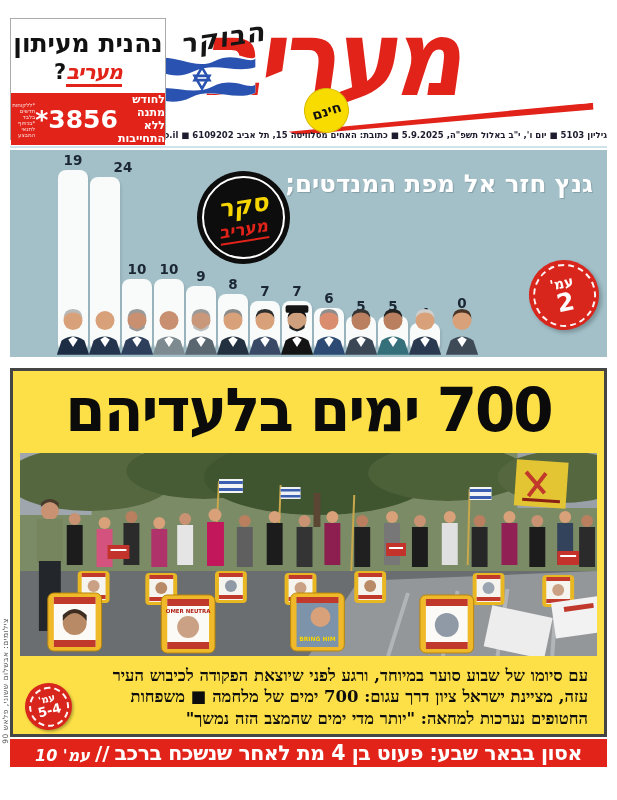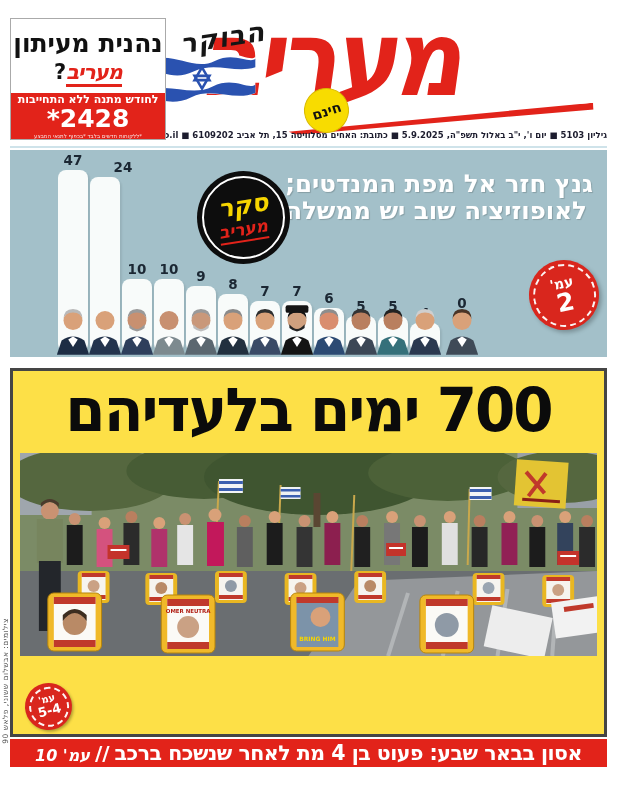--- a/index.html
+++ b/index.html
@@ -23,28 +23,28 @@
   .sep-line { position:absolute; left:10px; top:146px; width:597px; height:2px; background:#cfe3ea; }
 
   
   .ad-box { position:absolute; left:10px; top:18px; width:156px; height:122px; background:#fff;
     border:1px solid #aaa; display:flex; flex-direction:column; }
   .ad-top { flex:0 0 74px; display:flex; flex-direction:column; align-items:center; justify-content:center; gap:2px; }
   .ad-line1 { font-size:25px; font-weight:bold; color:#111; }
   .ad-line2 { font-size:21px; font-weight:bold; }
   .ad-brand { color:#e2231a; font-style:italic; border-bottom:3px solid #e2231a; letter-spacing:-1px; }
   .ad-q { color:#111; }
-  .ad-bottom { flex:1; background:#e2231a; color:#fff; display:flex; flex-direction:column; align-items:center; justify-content:center; }
+  .ad-bottom { flex:1; background:#e2231a; color:#fff; display:flex; align-items:center; justify-content:center; }
   .ad-offer { font-size:11px; font-weight:bold; }
   .ad-phone { font-size:25px; font-weight:bold; line-height:1; direction:ltr; }
   .ad-terms { font-size:5.5px; margin-top:2px; opacity:.85; }
 
   
   .poll { position:absolute; left:10px; top:150px; width:597px; height:207px; background:#a3c0c9; overflow:visible; }
-  .poll-headline { position:absolute; right:14px; top:20px; text-align:left; color:#fff; font-weight:bold;
+  .poll-headline { position:absolute; right:14px; top:20px; text-align:right; color:#fff; font-weight:bold;
     font-size:24.5px; line-height:1.12; text-shadow:1px 1px 1px rgba(0,0,0,.18); }
   .poll-badge { position:absolute; left:187px; top:21px; width:93px; height:93px; border-radius:50%; background:#0d0d0d; }
   .poll-badge-ring { position:absolute; inset:5px; border:2.5px solid #fff; border-radius:50%;
     display:flex; flex-direction:column; align-items:center; justify-content:center; }
   .poll-badge-l1 { color:#f6d500; font-size:25px; font-weight:bold; font-style:italic; transform:rotate(-9deg); line-height:1; }
   .poll-badge-l2 { color:#e2231a; font-size:17px; font-weight:bold; font-style:italic; transform:rotate(-9deg);
     border-bottom:2.5px solid #e2231a; line-height:1.15; margin-top:2px; }
   .bar { position:absolute; width:30px; background:#f8fbfa; border-radius:8px;
     box-shadow:2px 2px 2px rgba(0,0,0,.08); }
   .bar-num { position:absolute; width:36px; text-align:center; font-size:13.5px; font-weight:bold; color:#1b2733; height:16px; line-height:16px; }
@@ -105,39 +105,38 @@
 
   <div class="ad-box">
     <div class="ad-top">
       <div class="ad-line1">נהנית מעיתון</div>
       <div class="ad-line2">
         <span class="ad-brand">מעריב</span><span class="ad-q">?</span>
       </div>
     </div>
     <div class="ad-bottom">
       <div class="ad-offer">לחודש מתנה ללא התחייבות</div>
-      <div class="ad-phone">*2428</div>
+      <div class="ad-phone">*3856</div>
       <div class="ad-terms">*ללקוחות חדשים בלבד *בכפוף לתנאי המבצע</div>
     </div>
   </div>
 
   <div class="poll">
     <div class="poll-headline">
       <div>גנץ חזר אל מפת המנדטים;</div>
-      <div>לאופוזיציה שוב יש ממשלה</div>
     </div>
     <div class="poll-badge">
       <div class="poll-badge-ring">
         <div class="poll-badge-l1">סקר</div>
         <div class="poll-badge-l2">מעריב</div>
       </div>
     </div>
     <div style="position:absolute;inset:0;">
         <div class="bar" style="left: 48px; bottom: 5px; height: 182.5px;"></div>
-        <div class="bar-num" style="left: 45px; bottom: 189.5px;">47</div>
+        <div class="bar-num" style="left: 45px; bottom: 189.5px;">19</div>
         <div class="pol-photo" style="left: 44px; bottom: 2px;"><svg viewBox="0 0 40 54" width="38" height="52">
             <path d="M3,54 L8,39 Q20,31 32,39 L37,54 Z" fill="#1d2d44"></path>
             <path d="M15,38 L20,46 L25,38 L20,35 Z" fill="#ffffff"></path>
             <circle cx="20" cy="18" r="10" fill="#d9a179"></circle>
             <path d="M10,17 Q10,6 20,6 Q30,6 30,17 Q29,10 20,9.5 Q11,10 10,17 Z" fill="#b9b9b9"></path>
           </svg></div>
         <div class="bar" style="left: 80px; bottom: 5px; height: 175.2px;"></div>
         <div class="bar-num" style="left: 95px; bottom: 182.2px;">24</div>
         <div class="pol-photo" style="left: 76px; bottom: 2px;"><svg viewBox="0 0 40 54" width="38" height="52">
             <path d="M3,54 L8,39 Q20,31 32,39 L37,54 Z" fill="#24344d"></path>
@@ -445,20 +444,25 @@
         </g>
 
         <g>
           <rect x="470" y="158" width="62" height="42" fill="#ededed" transform="rotate(12 500 178)"></rect>
           <rect x="536" y="146" width="52" height="36" fill="#f2f2f2" transform="rotate(-8 562 164)"></rect>
           <rect x="548" y="152" width="30" height="5" fill="#c0392b" transform="rotate(-8 562 164)"></rect>
         </g>
       </svg>
     </div>
 
+    <div class="deck">
+      <div>עם סיומו של שבוע סוער במיוחד, ורגע לפני שיוצאת הפקודה לכיבוש העיר</div>
+      <div>עזה, מציינת ישראל ציון דרך עגום: 700 ימים של מלחמה ■ משפחות</div>
+      <div>החטופים נערכות למחאה: "יותר מדי ימים שהמצב הזה נמשך"</div>
+    </div>
   </div>
 
   <div class="stamp stamp-p45">
     <div class="stamp-ring"></div>
     <div class="s-ref">עמ'</div>
     <div class="s-num">5-4</div>
   </div>
 
   <div class="photo-credit">צילומים: אבשלום ששוני, פלאש 90</div>
 

